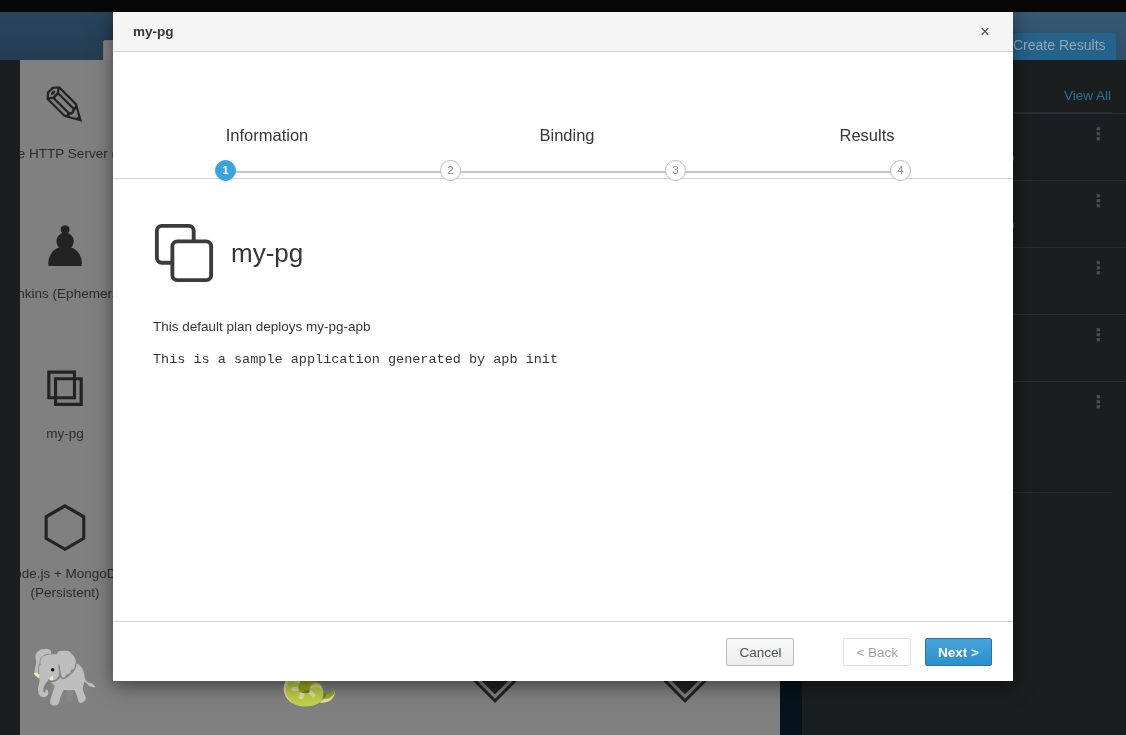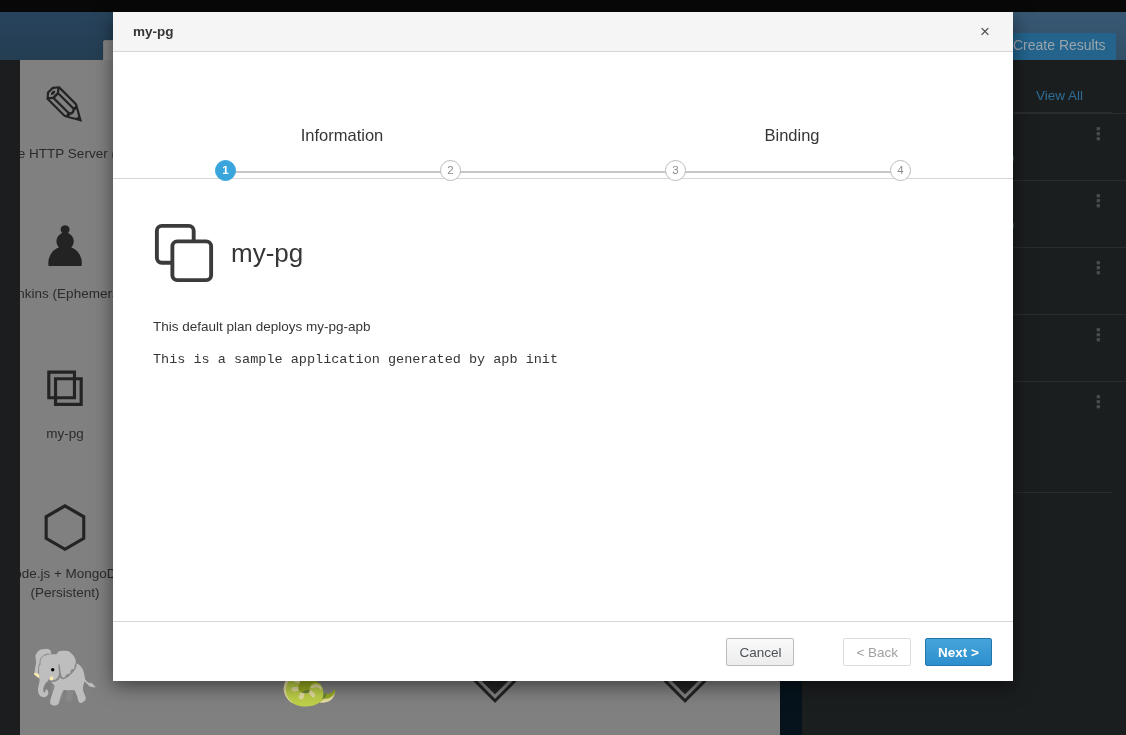--- a/index.html
+++ b/index.html
@@ -92,21 +92,21 @@
   }
   .navy-strip {
     position: absolute;
     top: 60px; left: 780px;
     width: 22px; height: 675px;
     background: #06131c;
   }
 
   .view-all {
     position: absolute;
-    top: 88px; left: 1036px;
+    top: 88px; left: 1064px;
     color: #2f6d96;
     font-size: 13.5px;
   }
 
   .bg-row {
     position: absolute;
     left: 802px;
     width: 324px;
     border-top: 1px solid #2a2d2f;
   }
@@ -402,20 +402,21 @@
 
   <div class="modal-header">
     <div class="modal-title">my-pg</div>
     <button class="modal-close">×</button>
   </div>
 
   <div class="wizard">
     <div class="steps-labels">
       <div class="slabel">Information</div>
       <div class="slabel">Binding</div>
+      <div class="slabel">Results</div>
     </div>
     <div class="steps-track">
       <div class="step-cell">
         <div class="step-dot active">1</div>
       </div>
       <div class="step-cell">
         <div class="step-dot">2</div>
       </div>
       <div class="step-cell">
         <div class="step-dot">3</div>

